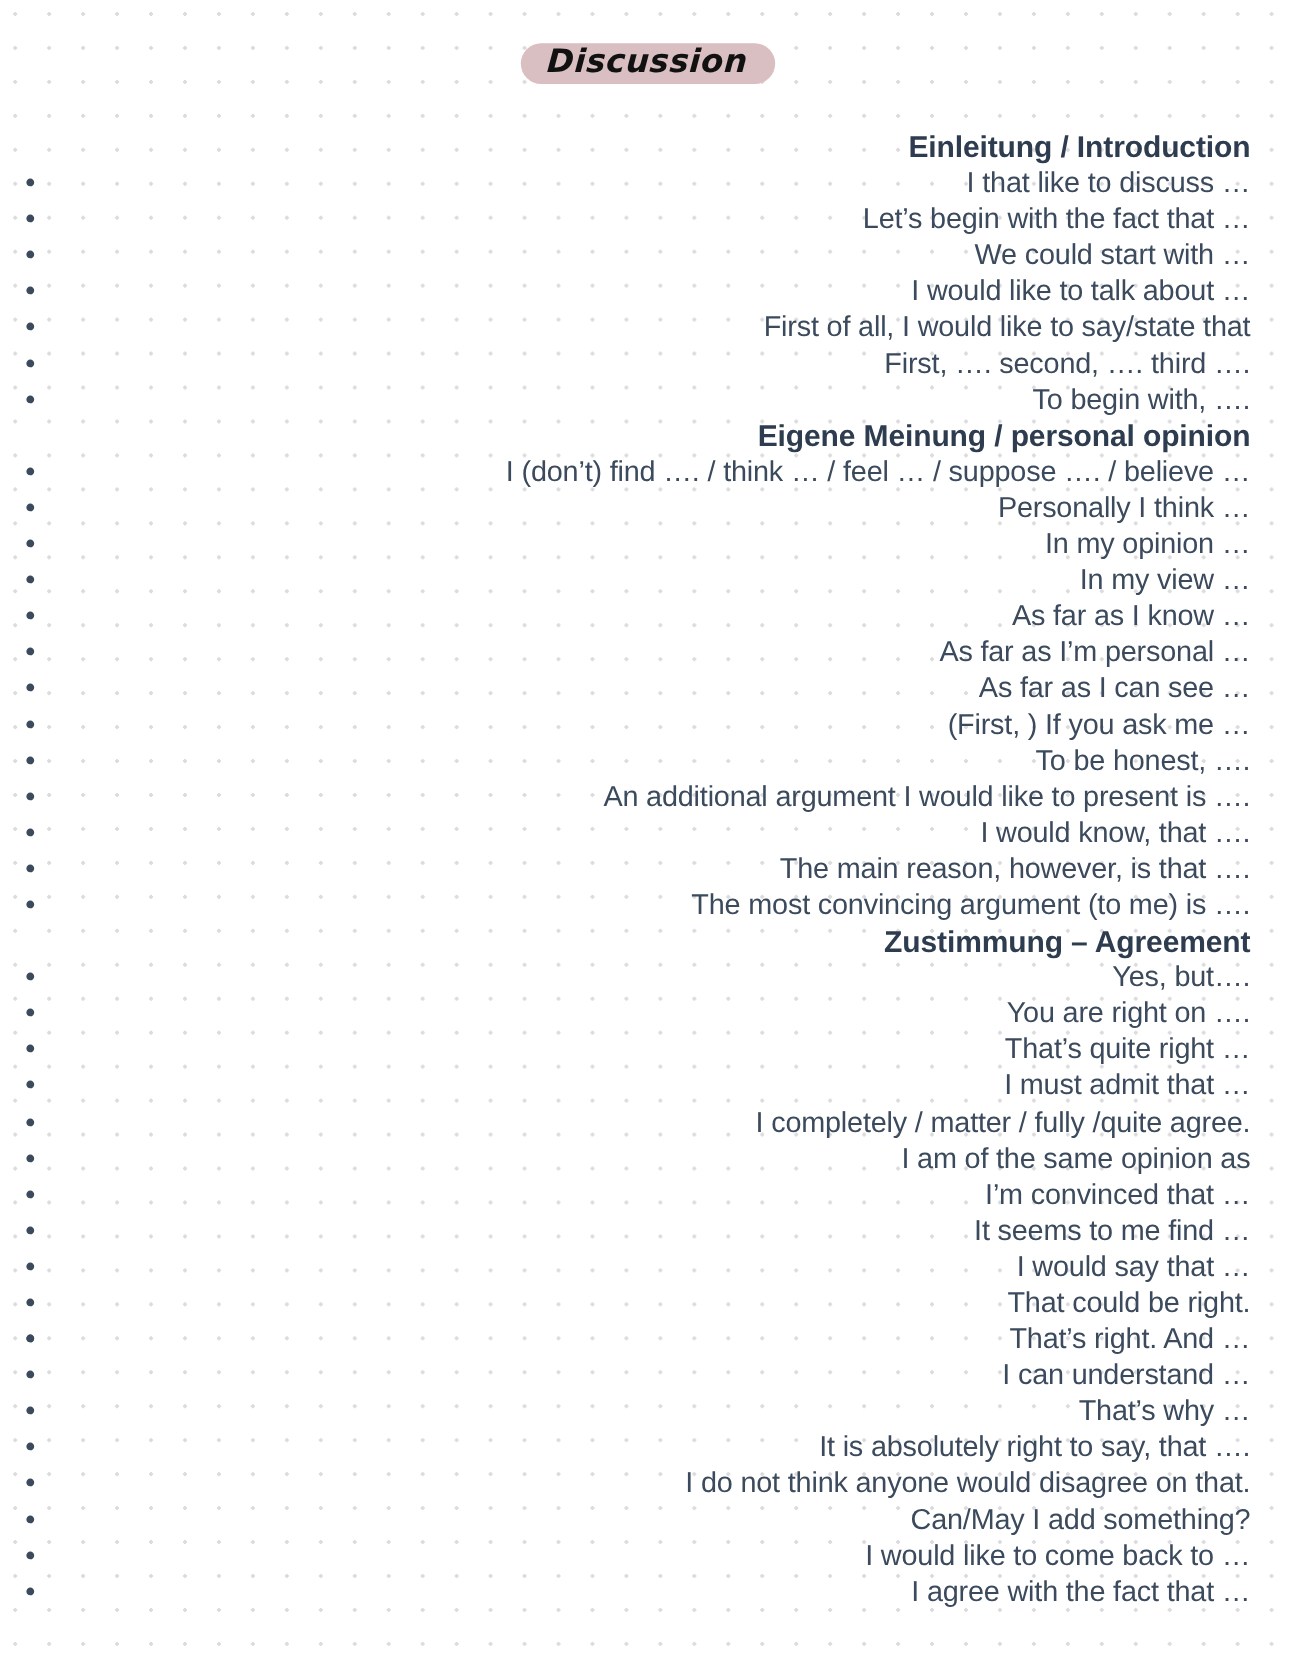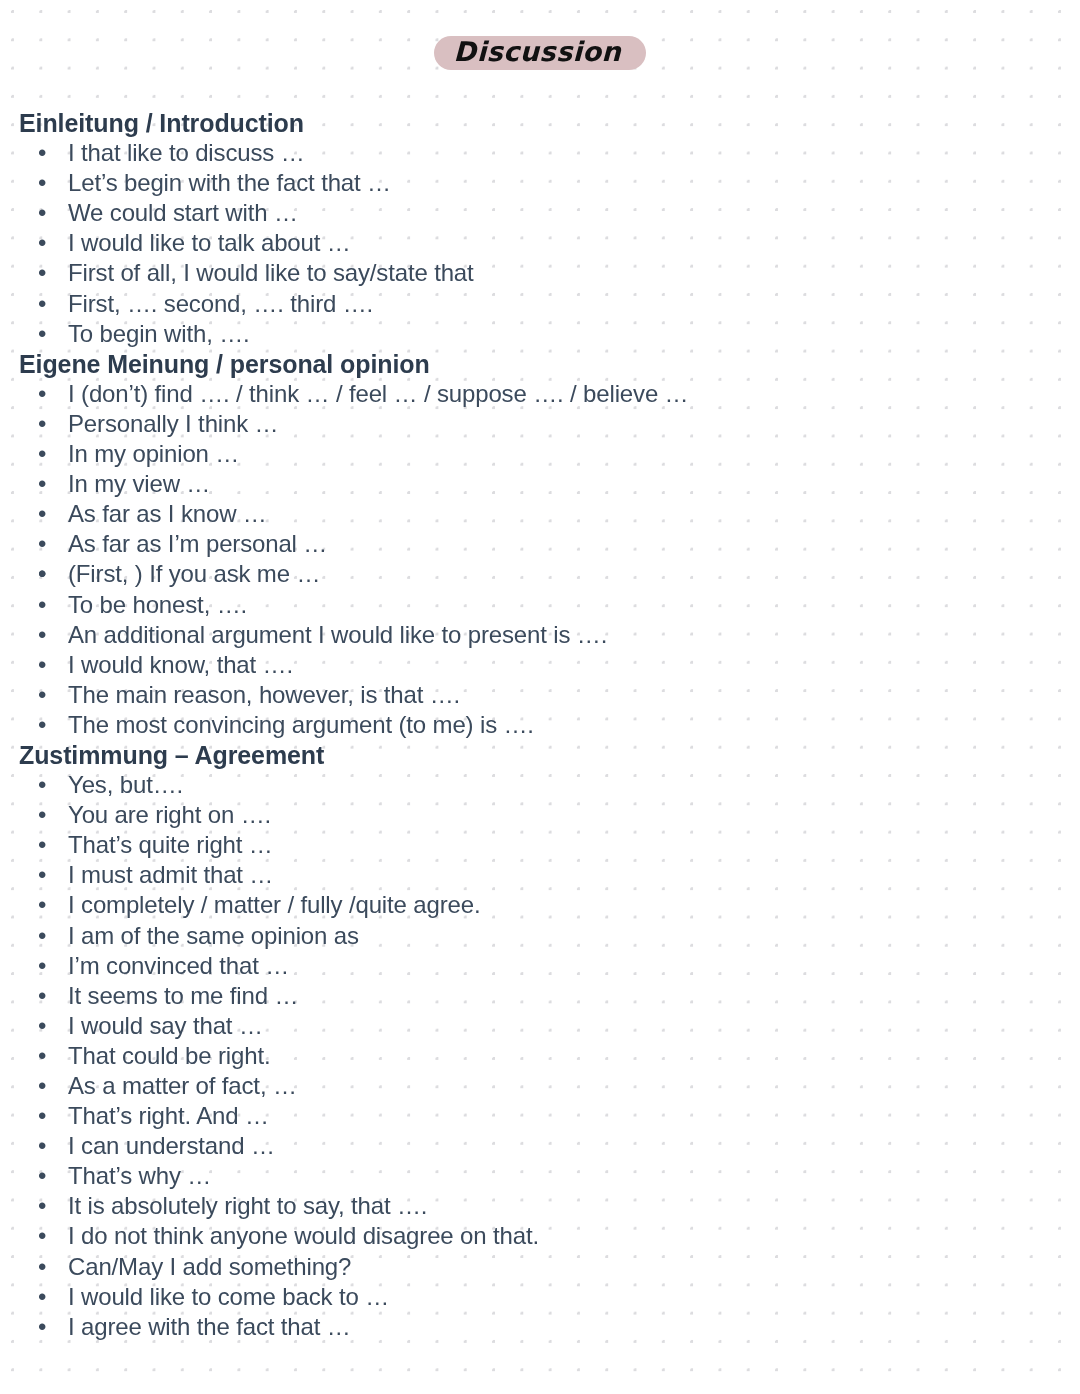--- a/index.html
+++ b/index.html
@@ -59,23 +59,24 @@
     letter-spacing: 0.5px;
     color: #111111;
     line-height: 26px;
     transform: skewX(-4deg);
     display: inline-block;
   }
 
   
   #content {
     position: absolute;
-    left: 19px;
+    left: 2px;
     top: 108px;
     width: 1040px;
+    text-align: right;
   }
 
   .section { margin: 0; padding: 0; }
 
   .section-heading {
     font-size: 25px;
     font-weight: 700;
     color: #2d3c4e;
     line-height: 30.1px;
     letter-spacing: -0.1px;
@@ -135,21 +136,21 @@
       </div>
       <div class="section">
         <div class="section-heading">Eigene Meinung / personal opinion</div>
         <ul class="items">
           <li class="item"><span class="bullet">•</span><span>I (don’t) find …. / think … / feel … / suppose …. / believe …</span></li>
           <li class="item"><span class="bullet">•</span><span>Personally I think …</span></li>
           <li class="item"><span class="bullet">•</span><span>In my opinion …</span></li>
           <li class="item"><span class="bullet">•</span><span>In my view …</span></li>
           <li class="item"><span class="bullet">•</span><span>As far as I know …</span></li>
           <li class="item"><span class="bullet">•</span><span>As far as I’m personal …</span></li>
-          <li class="item"><span class="bullet">•</span></li>
+          <li class="item"><span class="bullet">•</span><span>As far as I can see …</span></li>
           <li class="item"><span class="bullet">•</span><span>(First, ) If you ask me …</span></li>
           <li class="item"><span class="bullet">•</span><span>To be honest, ….</span></li>
           <li class="item"><span class="bullet">•</span><span>An additional argument I would like to present is ….</span></li>
           <li class="item"><span class="bullet">•</span><span>I would know, that ….</span></li>
           <li class="item"><span class="bullet">•</span><span>The main reason, however, is that ….</span></li>
           <li class="item"><span class="bullet">•</span><span>The most convincing argument (to me) is ….</span></li>
         </ul>
       </div>
       <div class="section">
         <div class="section-heading">Zustimmung – Agreement</div>
@@ -157,21 +158,21 @@
           <li class="item"><span class="bullet">•</span><span>Yes, but….</span></li>
           <li class="item"><span class="bullet">•</span><span>You are right on ….</span></li>
           <li class="item"><span class="bullet">•</span><span>That’s quite right …</span></li>
           <li class="item"><span class="bullet">•</span><span>I must admit that …</span></li>
           <li class="item"><span class="bullet">•</span><span>I completely / matter / fully /quite agree.</span></li>
           <li class="item"><span class="bullet">•</span><span>I am of the same opinion as</span></li>
           <li class="item"><span class="bullet">•</span><span>I’m convinced that …</span></li>
           <li class="item"><span class="bullet">•</span><span>It seems to me find …</span></li>
           <li class="item"><span class="bullet">•</span><span>I would say that …</span></li>
           <li class="item"><span class="bullet">•</span><span>That could be right.</span></li>
-          <li class="item"><span class="bullet">•</span><span>As a matter of fact, …</span></li>
+          <li class="item"><span class="bullet">•</span></li>
           <li class="item"><span class="bullet">•</span><span>That’s right. And …</span></li>
           <li class="item"><span class="bullet">•</span><span>I can understand …</span></li>
           <li class="item"><span class="bullet">•</span><span>That’s why …</span></li>
           <li class="item"><span class="bullet">•</span><span>It is absolutely right to say, that ….</span></li>
           <li class="item"><span class="bullet">•</span><span>I do not think anyone would disagree on that.</span></li>
           <li class="item"><span class="bullet">•</span><span>Can/May I add something?</span></li>
           <li class="item"><span class="bullet">•</span><span>I would like to come back to …</span></li>
           <li class="item"><span class="bullet">•</span><span>I agree with the fact that …</span></li>
         </ul>
       </div>

